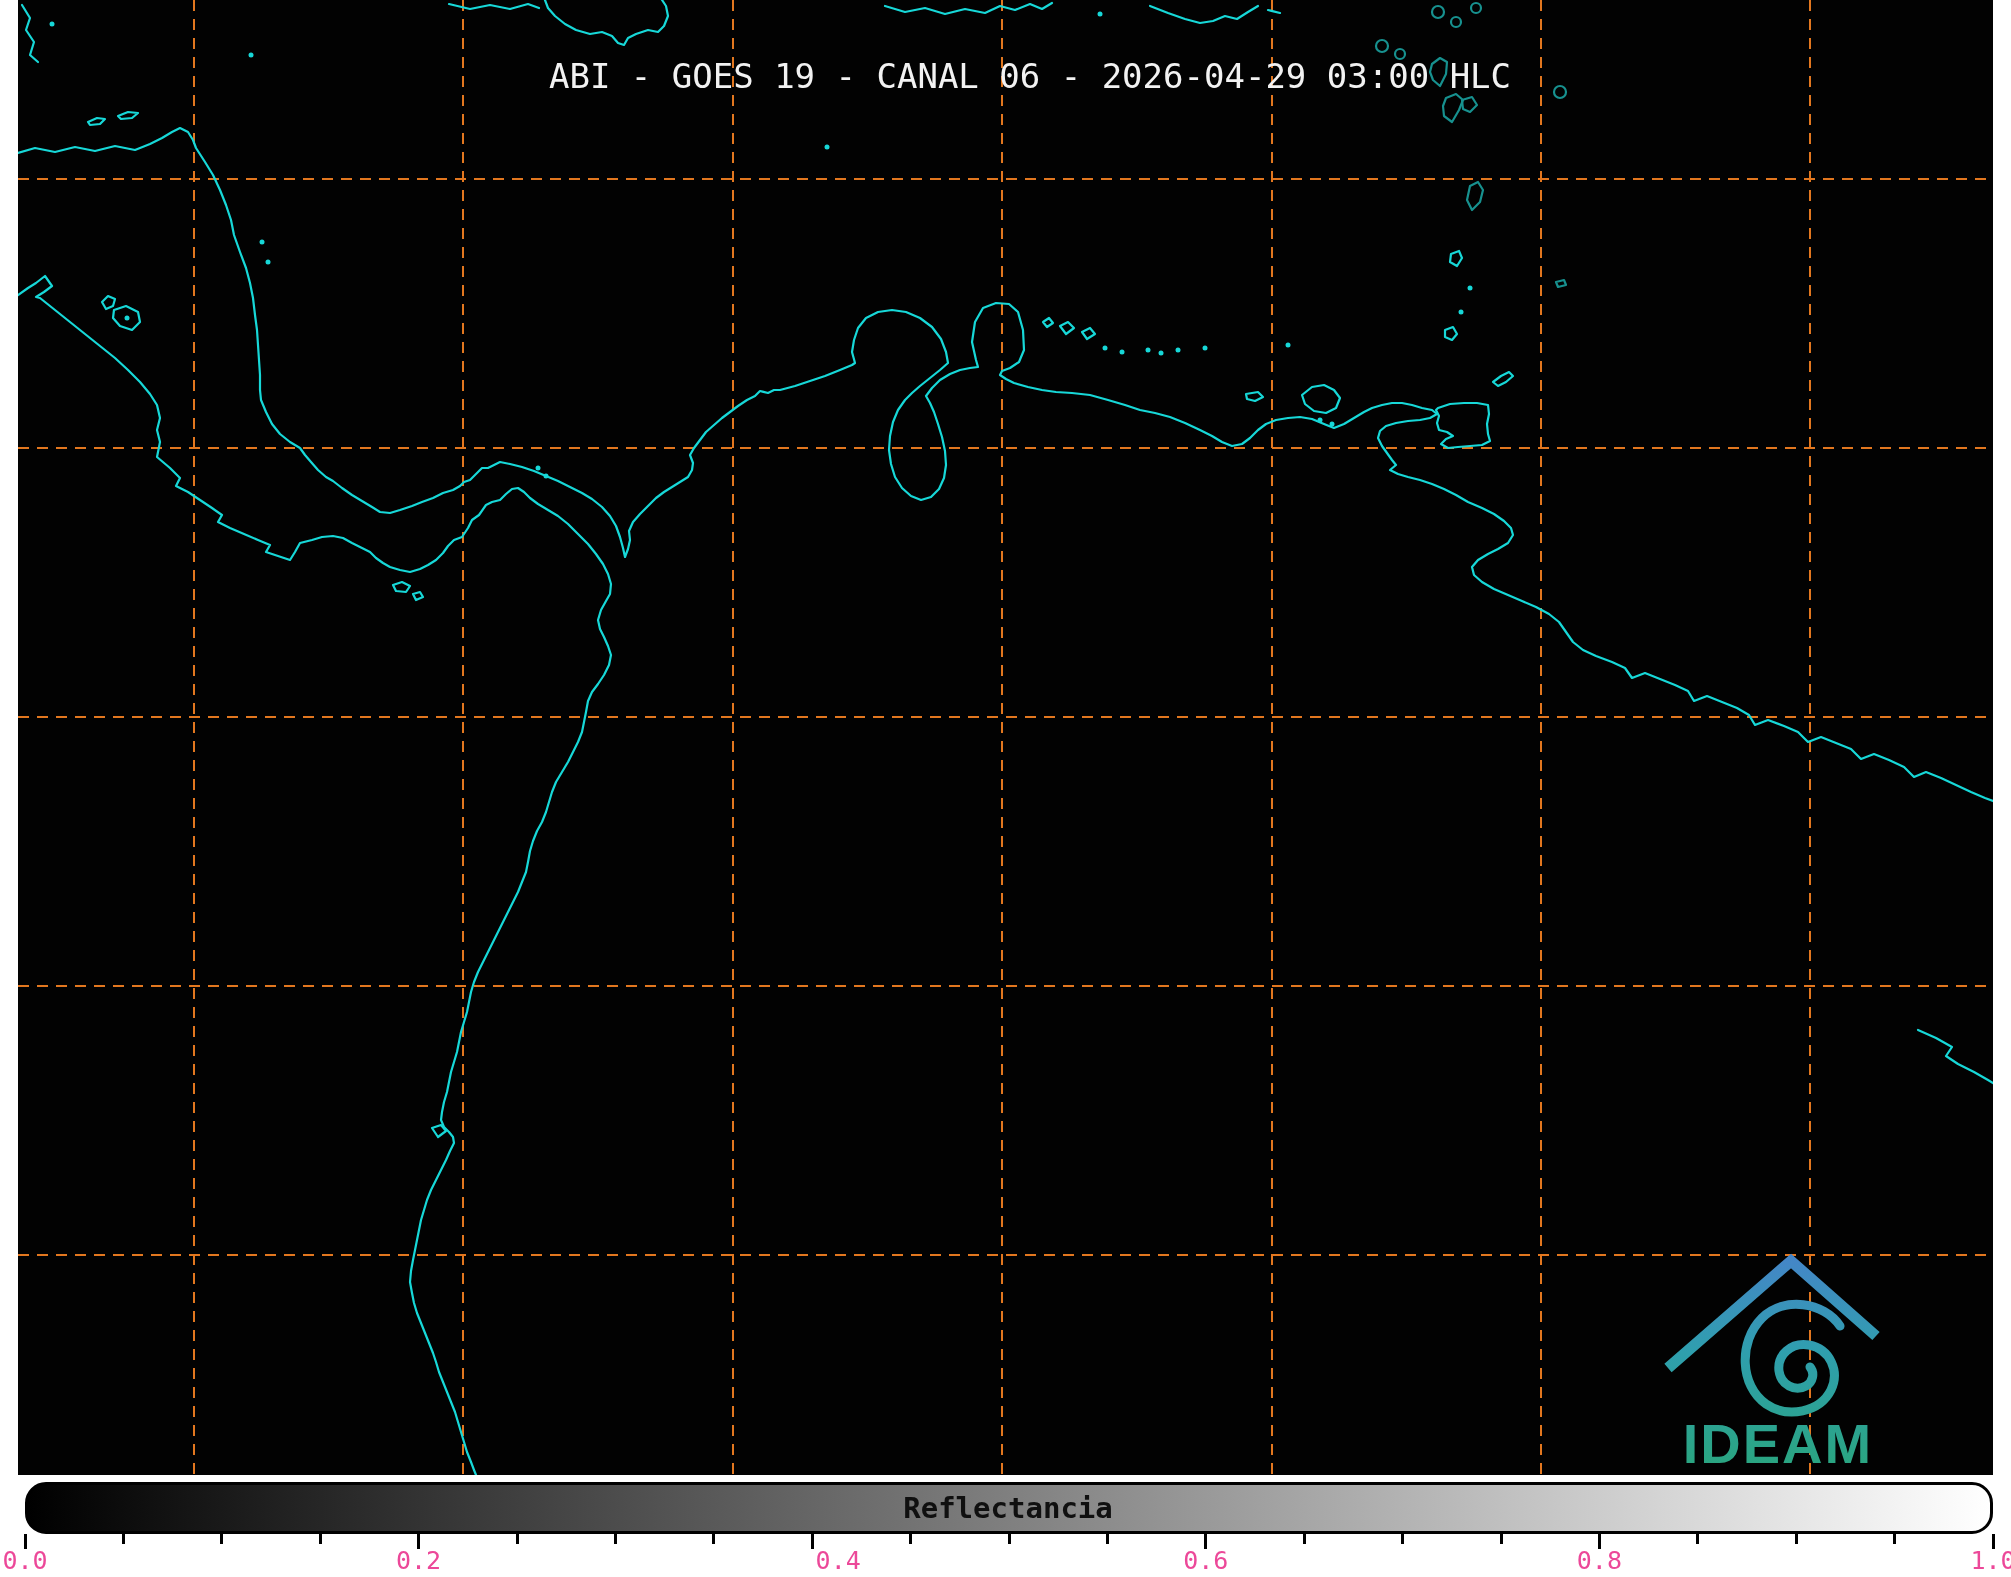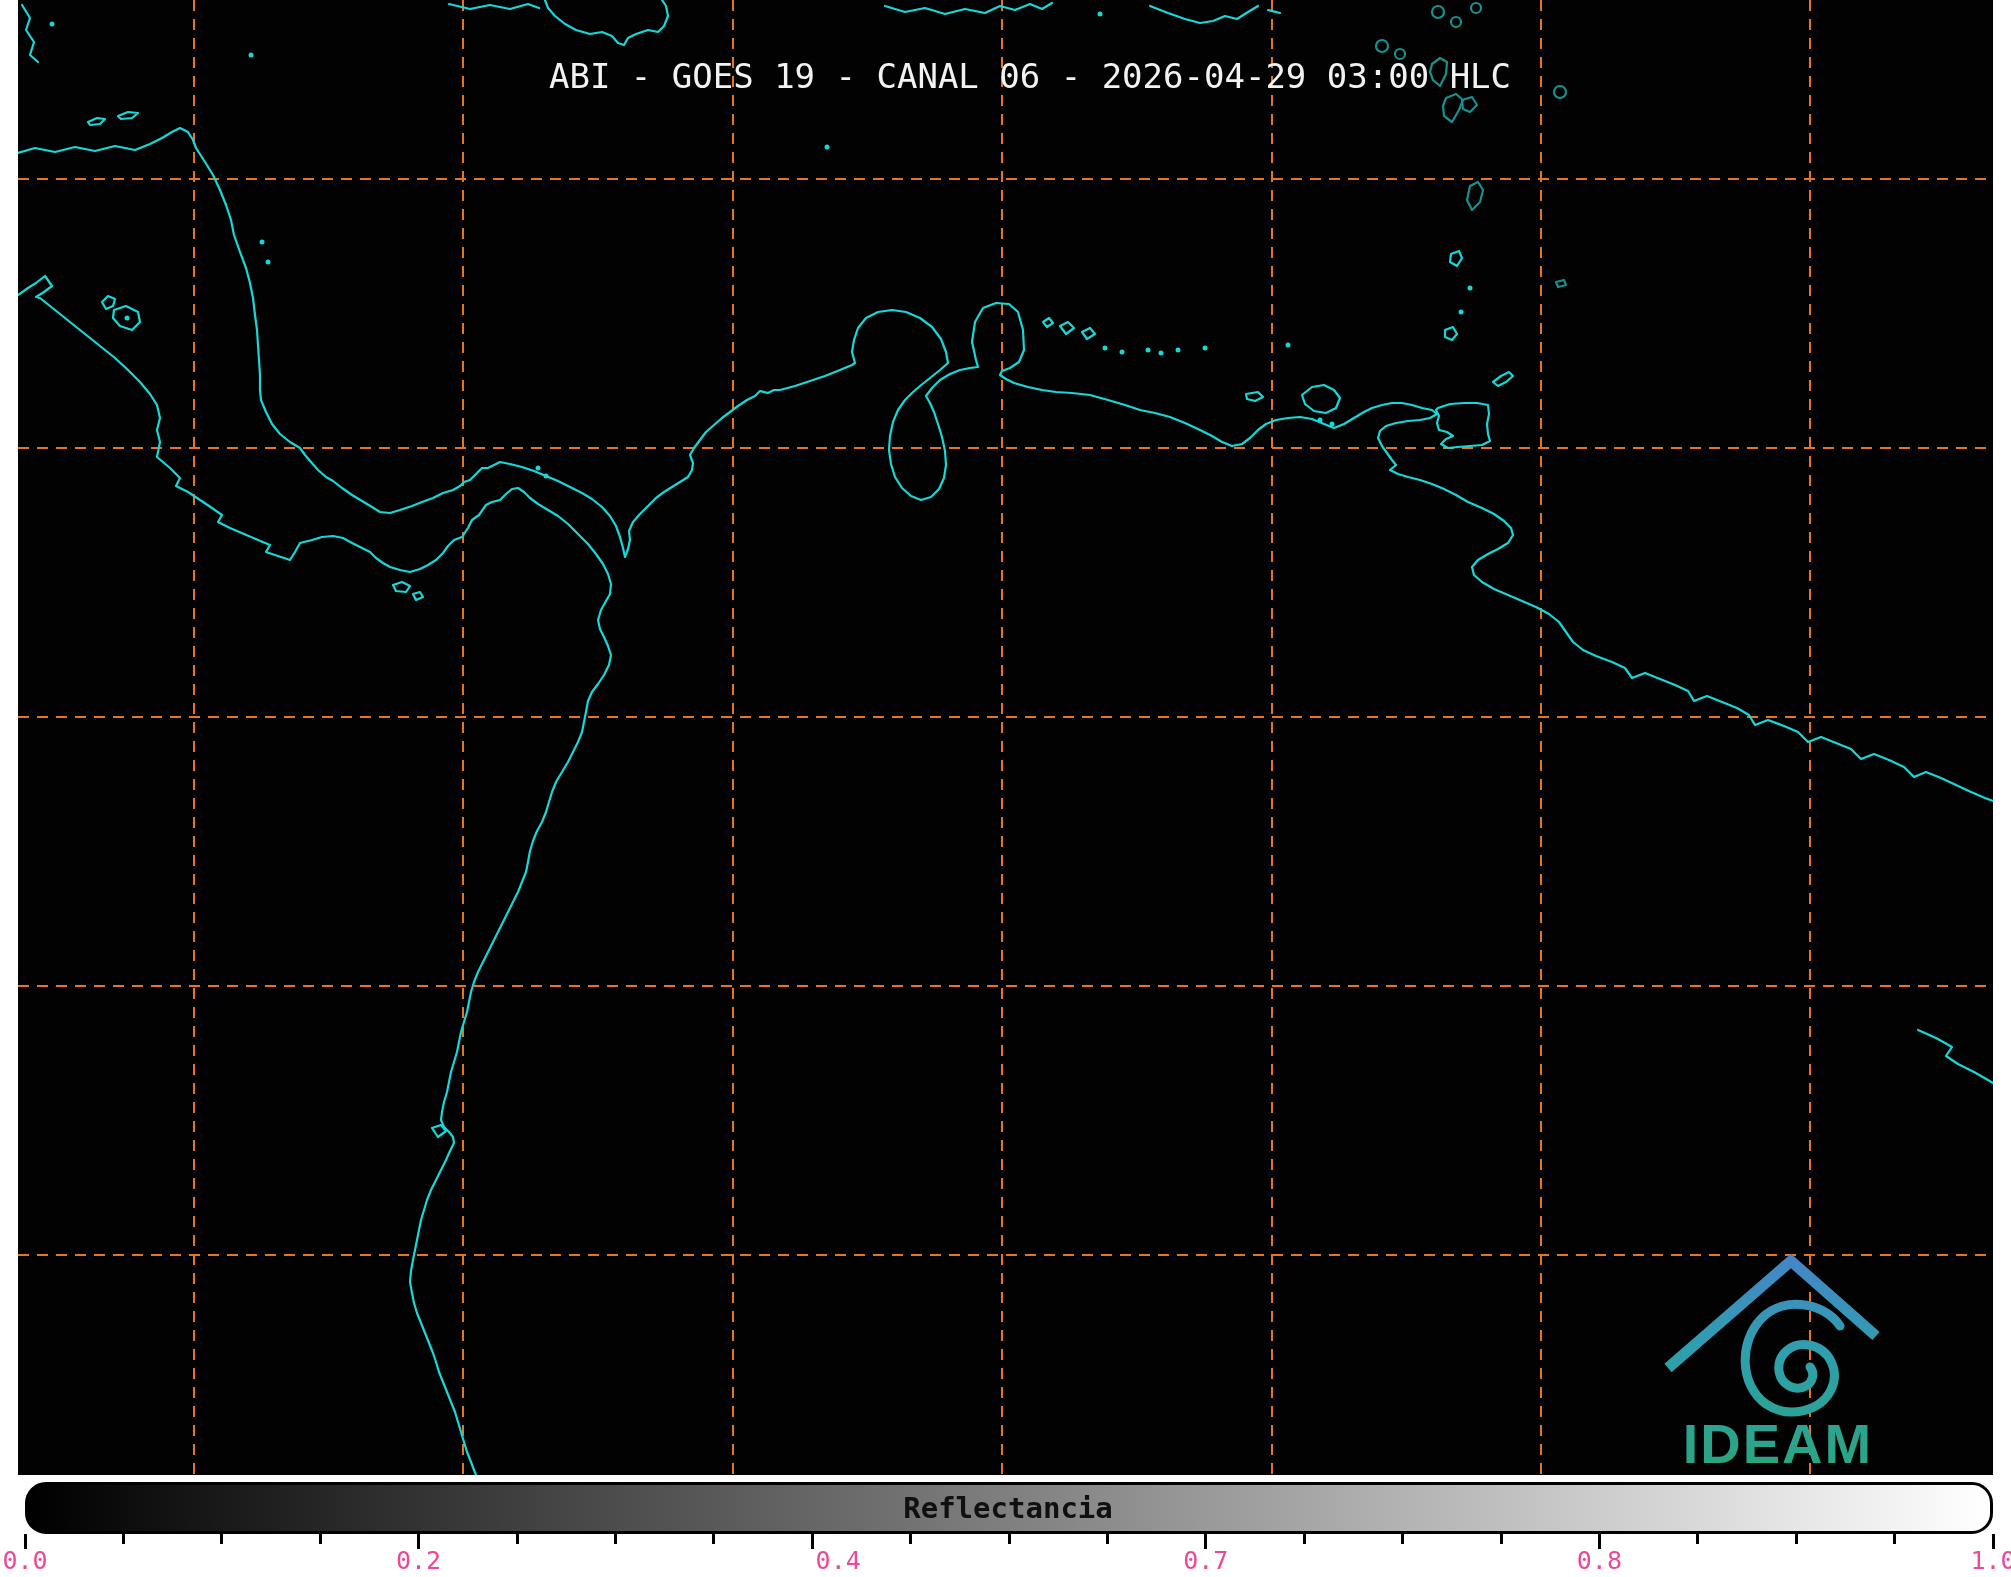--- a/index.html
+++ b/index.html
@@ -145,21 +145,21 @@
       <div class="cb-tick" style="left: 1572.9px; height: 15px;"></div>
       <div class="cb-tick" style="left: 1671.3px; height: 10px;"></div>
       <div class="cb-tick" style="left: 1769.7px; height: 10px;"></div>
       <div class="cb-tick" style="left: 1868.1px; height: 10px;"></div>
       <div class="cb-tick" style="left: 1966.5px; height: 15px;"></div>
     </div>
   <div class="cb-labels" id="cb-labels">
       <div class="cb-ticklabel" style="left: 0px;">0.0</div>
       <div class="cb-ticklabel" style="left: 393.6px; text-align: right;">0.2</div>
       <div class="cb-ticklabel" style="left: 787.2px; margin-left: 26px;">0.4</div>
-      <div class="cb-ticklabel" style="left: 1180.8px;">0.7</div>
+      <div class="cb-ticklabel" style="left: 1180.8px;">0.6</div>
       <div class="cb-ticklabel" style="left: 1574.4px;">0.8</div>
       <div class="cb-ticklabel" style="left: 1968px;">1.0</div>
     </div>
 
   <svg id="logo-svg" width="250" height="235" viewBox="1650 1245 250 235">
     <defs>
       <linearGradient id="lgrad" gradientUnits="userSpaceOnUse" x1="1650" y1="1255" x2="1650" y2="1470">
         <stop id="lgrad-top" offset="0" stop-color="#4585c8"></stop>
         <stop id="lgrad-mid" offset="0.45" stop-color="#2f9fae"></stop>
         <stop id="lgrad-bot" offset="1" stop-color="#2aa57f"></stop>

